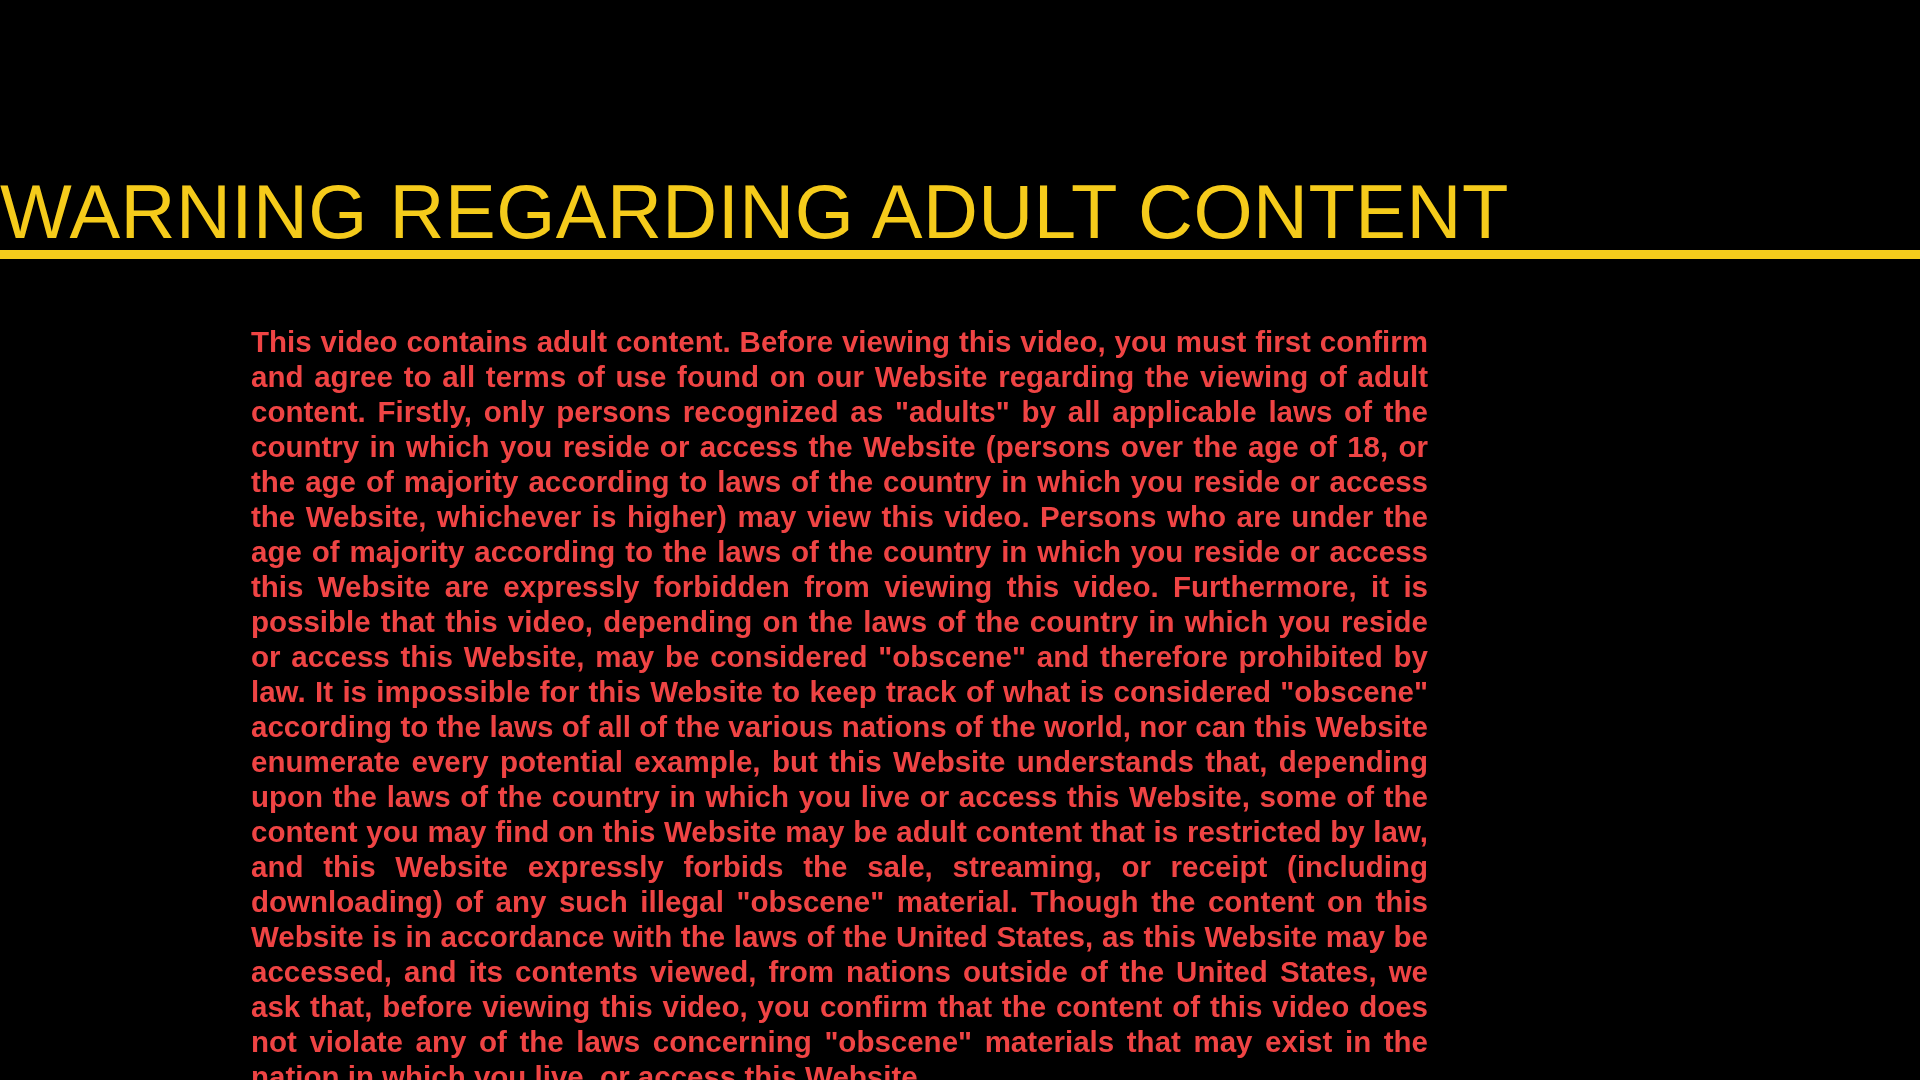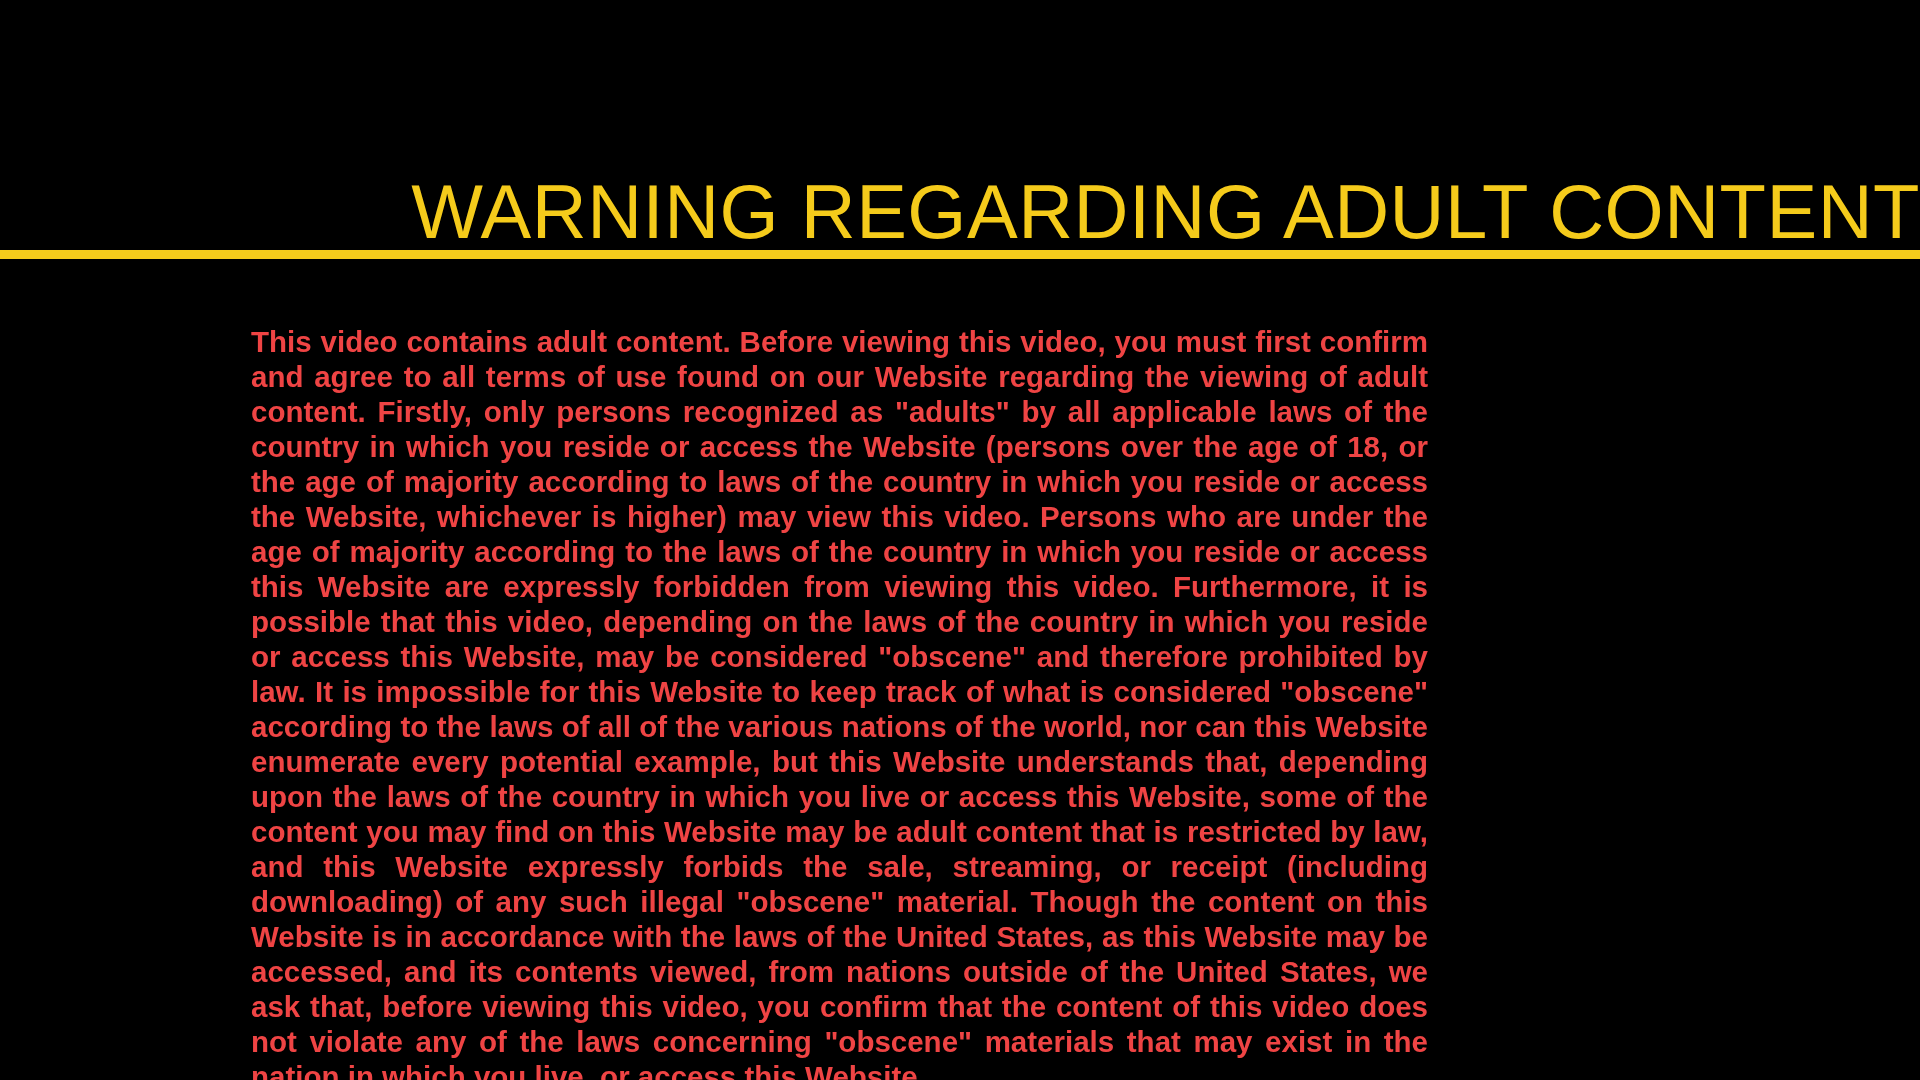--- a/index.html
+++ b/index.html
@@ -19,21 +19,21 @@
     width: 1920px;
     height: 1080px;
     background: #000000;
     box-sizing: border-box;
   }
   .warning-title {
     position: absolute;
     left: 0;
     right: 0;
     top: 118px;
-    text-align: right;
+    text-align: left;
     color: #f5cb1b;
     font-size: 76px;
     line-height: 86px;
     font-weight: 400;
     letter-spacing: 0.5px;
     white-space: nowrap;
   }
   .divider {
     position: absolute;
     left: 0;

